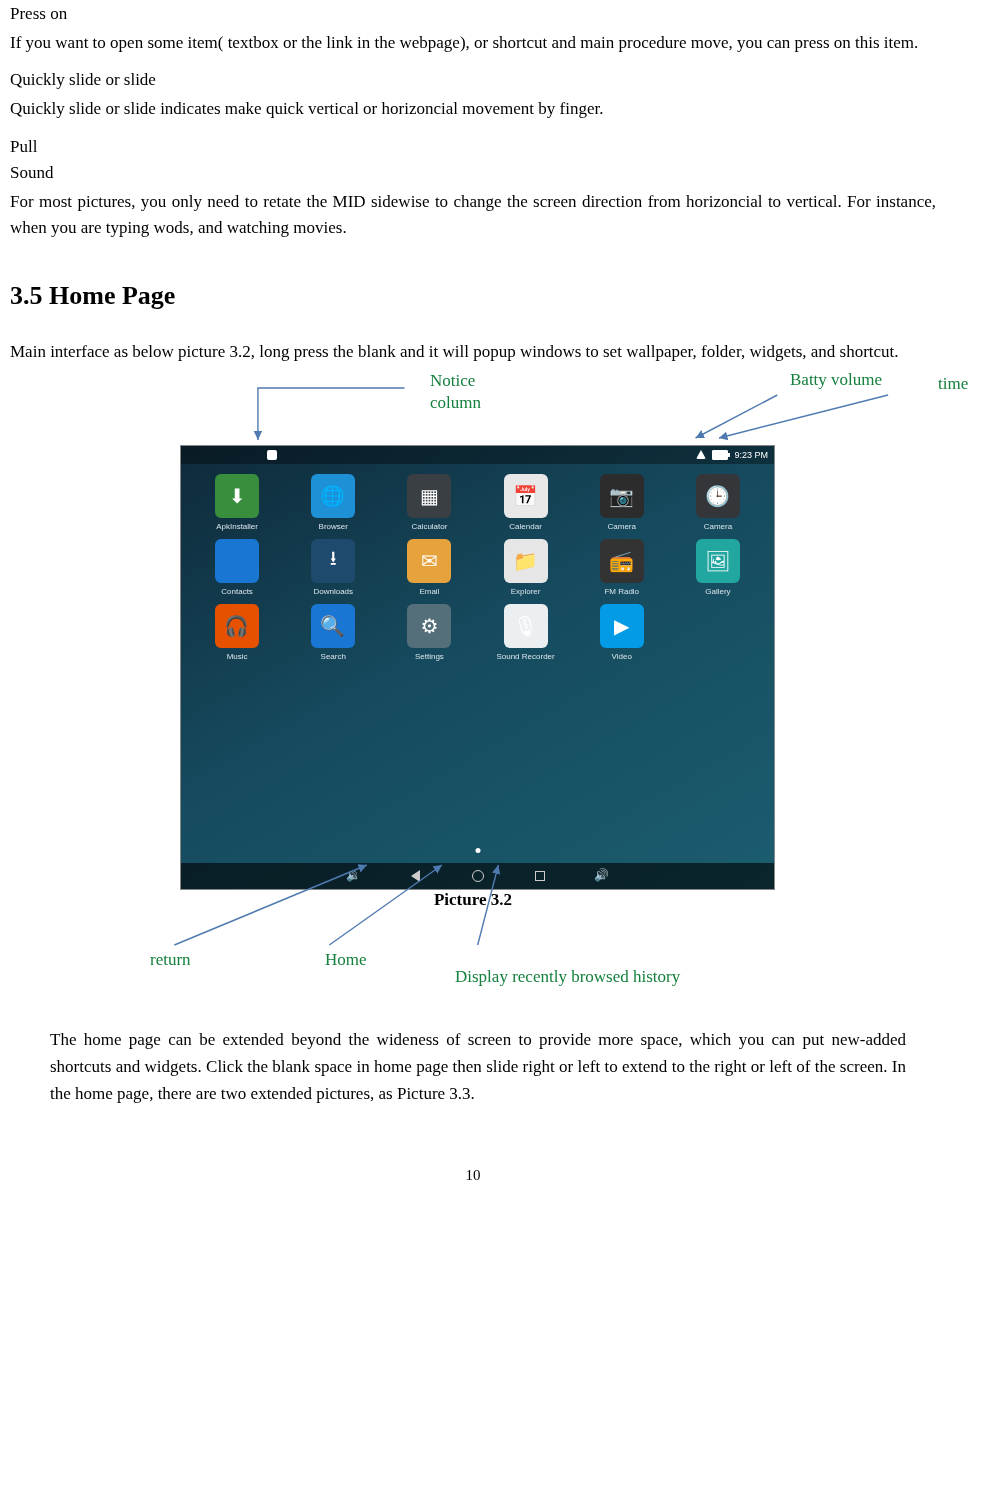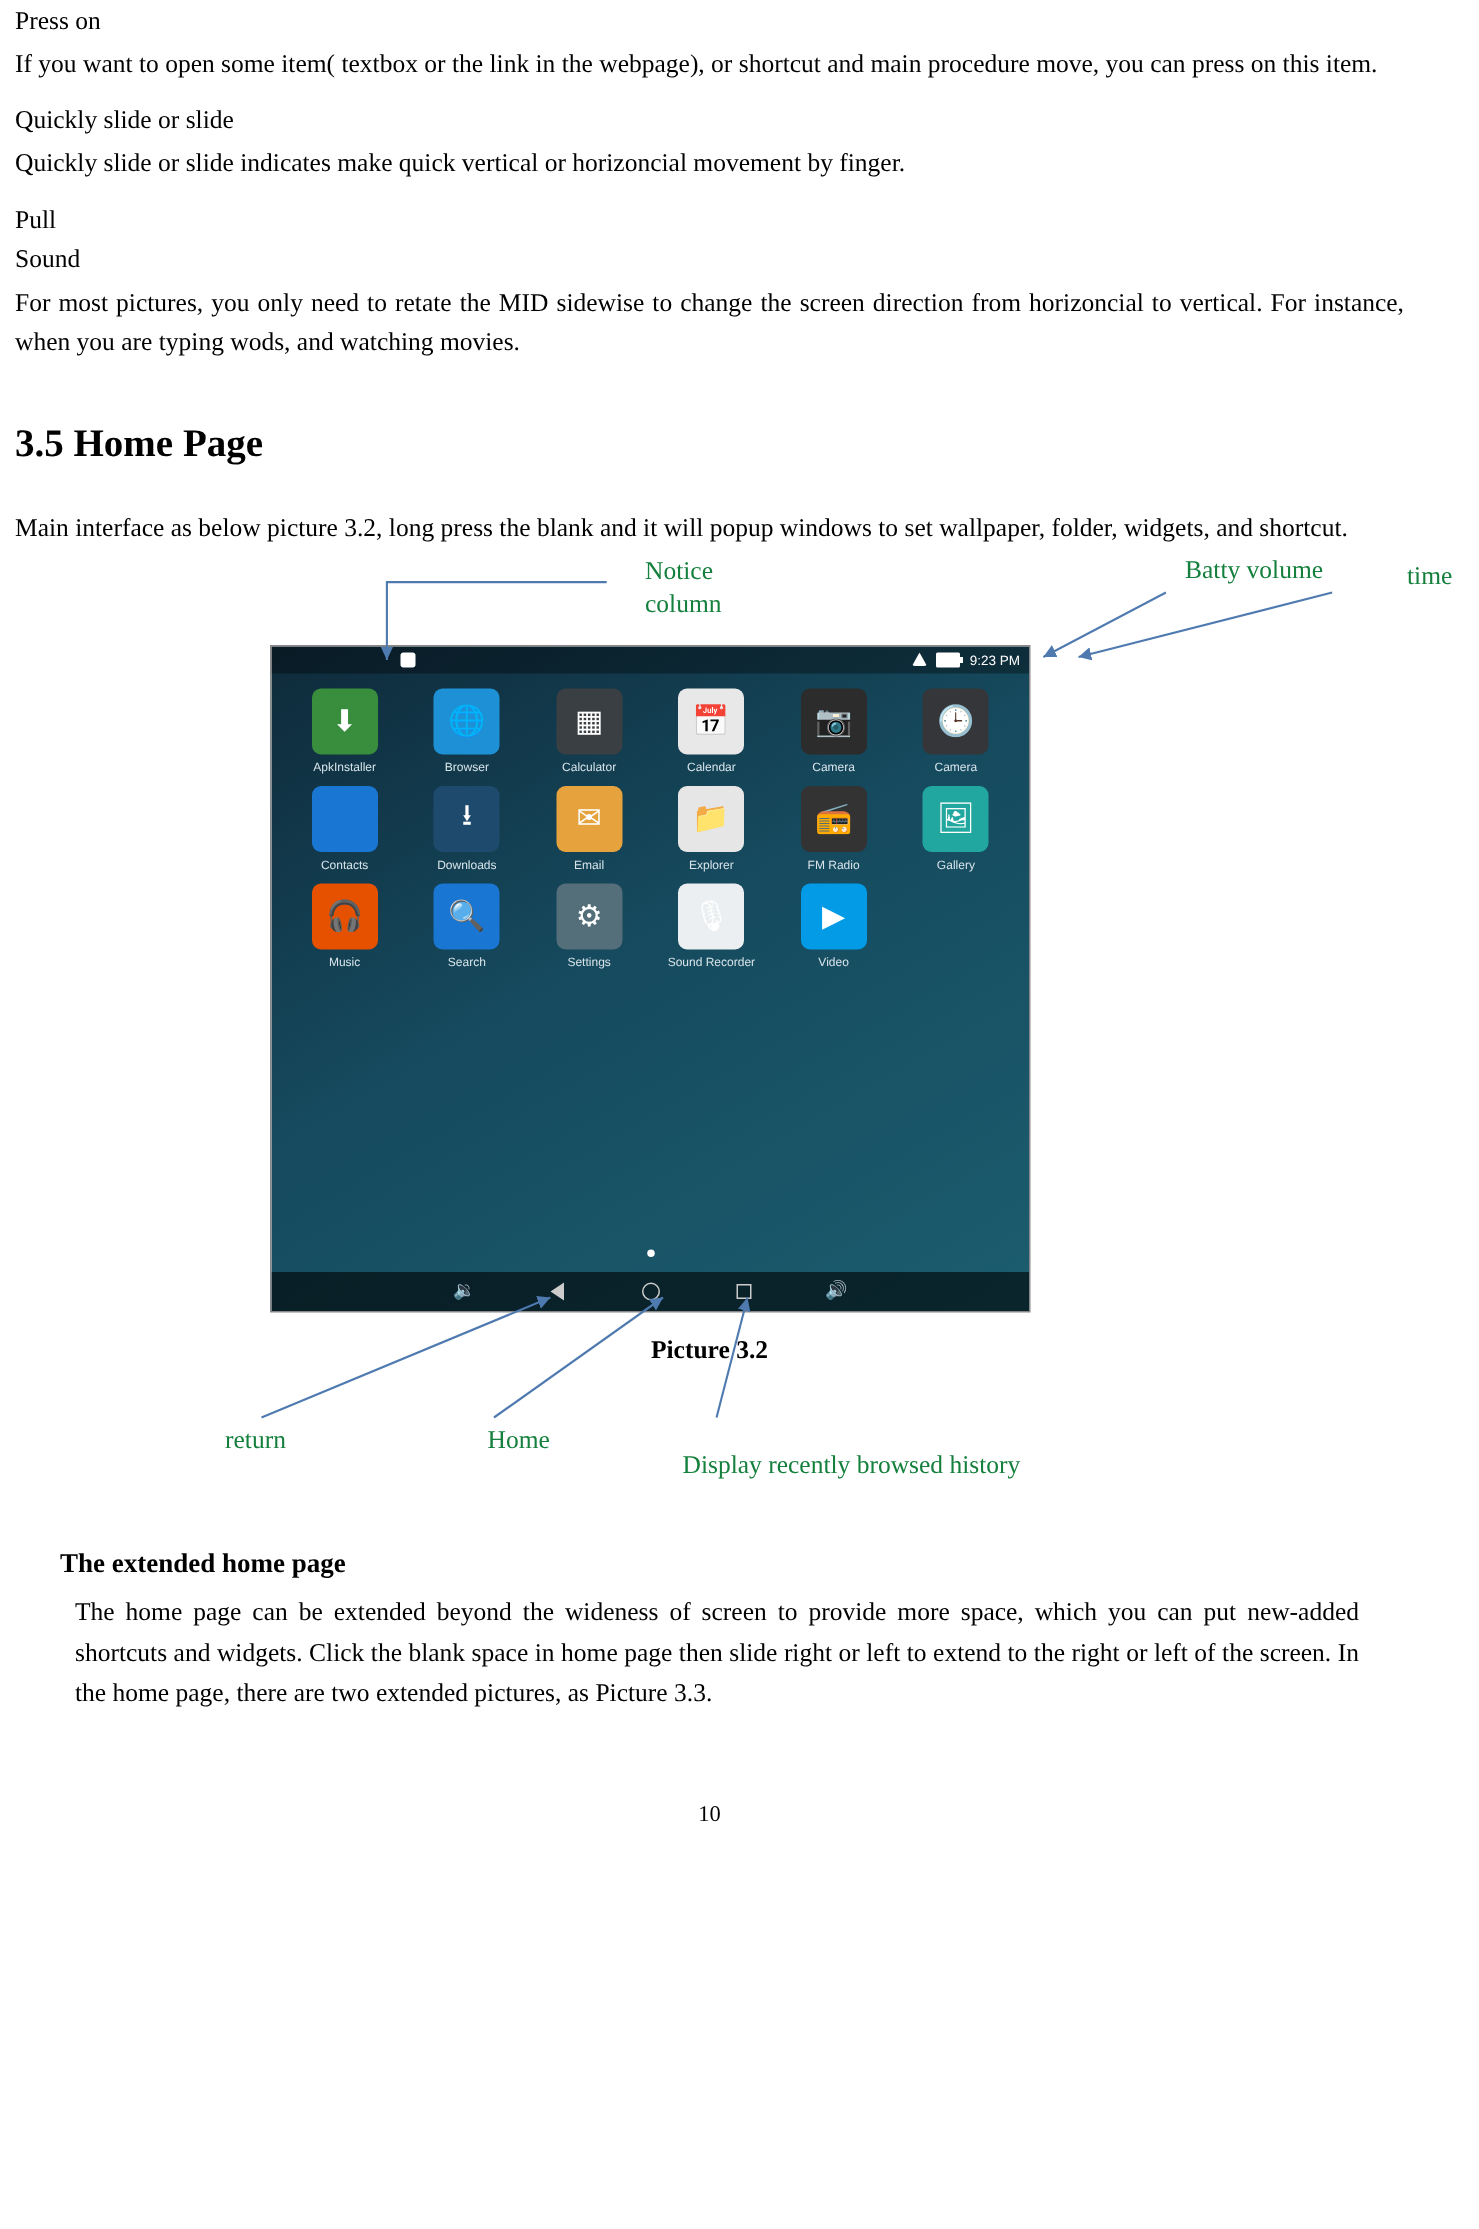--- a/index.html
+++ b/index.html
@@ -32,22 +32,22 @@
     position: absolute;
     left: 0; top: 0;
     width: 100%; height: 100%;
     pointer-events: none;
   }
 
   
   .tablet {
     position: absolute;
     left: 170px;
-    top: 50px;
-    width: 507px;
+    top: 65px;
+    width: 595px;
     height: 445px;
     background: linear-gradient(150deg, #0e2a3a 0%, #164a5e 45%, #1b5d6f 100%);
     border: 1px solid #888;
     box-sizing: border-box;
     overflow: hidden;
   }
   .statusbar {
     position: absolute;
     top: 0; left: 0; right: 0;
     height: 18px;
@@ -272,17 +272,16 @@
       <line x1="935" y1="15" x2="755" y2="58" stroke="#4f7ab0" stroke-width="1.5" marker-end="url(#ah)"></line>
 
       <line x1="175" y1="565" x2="380" y2="485" stroke="#4f7ab0" stroke-width="1.5" marker-end="url(#ah)"></line>
 
       <line x1="340" y1="565" x2="460" y2="485" stroke="#4f7ab0" stroke-width="1.5" marker-end="url(#ah)"></line>
 
       <line x1="498" y1="565" x2="520" y2="485" stroke="#4f7ab0" stroke-width="1.5" marker-end="url(#ah)"></line>
     </svg>
   </div>
 
-  <div class="subheading">The extended home page</div>
   <div class="indent-para">The home page can be extended beyond the wideness of screen to provide more space, which you can put new-added shortcuts and widgets. Click the blank space in home page then slide right or left to extend to the right or left of the screen. In the home page, there are two extended pictures, as Picture 3.3.</div>
 
   <div class="page-num">10</div>
 </div>
 
 </body></html>

